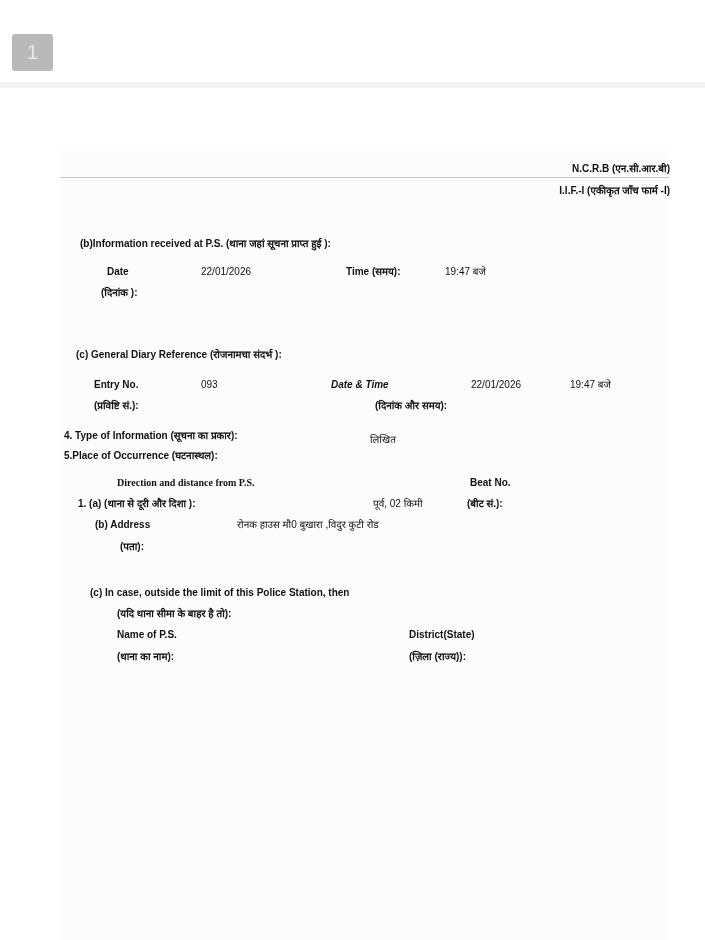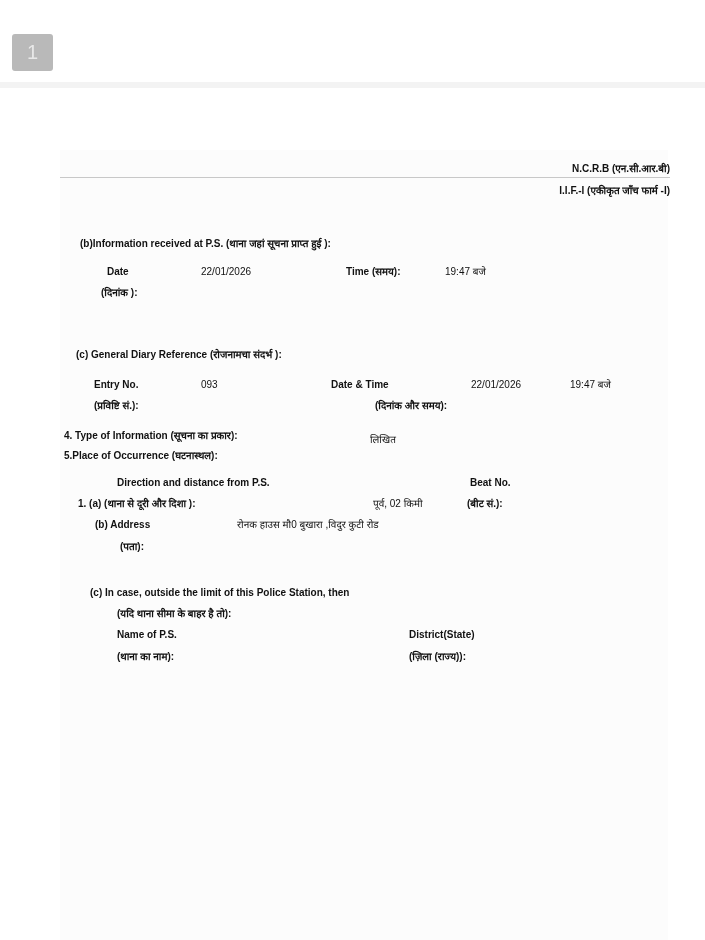--- a/index.html
+++ b/index.html
@@ -36,31 +36,31 @@
 <div class="abs b" style="left:80px; top:235px;">(b)Information received at P.S. (थाना  जहां सूचना प्राप्त हुई ):</div>
 <div class="abs b" style="left:107px; top:263px;">Date</div>
 <div class="abs" style="left:201px; top:263px;">22/01/2026</div>
 <div class="abs b" style="left:346px; top:263px;text-align:right;">Time (समय):</div>
 <div class="abs" style="left:445px; top:263px;">19:47 बजे</div>
 <div class="abs b" style="left:101px; top:284px;">(दिनांक ):</div>
 
 <div class="abs b" style="left:76px; top:346px;">(c) General Diary Reference (रोजनामचा संदर्भ ):</div>
 <div class="abs b" style="left:94px; top:376px;">Entry No.</div>
 <div class="abs" style="left:201px; top:376px;">093</div>
-<div class="abs b" style="left:331px; top:376px;">Date &amp; Time</div>
+<div class="abs b" style="left:331px; top:376px;font-style:italic;">Date &amp; Time</div>
 <div class="abs" style="left:471px; top:376px;">22/01/2026</div>
 <div class="abs" style="left:570px; top:376px;">19:47 बजे</div>
 <div class="abs b" style="left:94px; top:397px;">(प्रविष्टि सं.):</div>
 <div class="abs b" style="left:331px; top:397px;margin-left:44px;">(दिनांक और समय):</div>
 
 <div class="abs b" style="left:64px; top:427px;">4. Type of Information (सूचना का प्रकार):</div>
 <div class="abs" style="left:370px; top:431px;">लिखित</div>
 <div class="abs b" style="left:64px; top:447px;">5.Place of Occurrence (घटनास्थल):</div>
 
-<div class="abs b" style="left:117px; top:474px;">Direction and distance from P.S.</div>
+<div class="abs b" style="left:117px; top:474px;font-family:Liberation Serif, serif;">Direction and distance from P.S.</div>
 <div class="abs b" style="left:470px; top:474px;">Beat No.</div>
 <div class="abs b" style="left:78px; top:495px;">1. (a) (थाना से दूरी और दिशा ):</div>
 <div class="abs" style="left:373px; top:495px;">पूर्व,  02  किमी</div>
 <div class="abs b" style="left:467px; top:495px;">(बीट सं.):</div>
 <div class="abs b" style="left:95px; top:516px;">(b) Address</div>
 <div class="abs" style="left:197px; top:516px;margin-left:40px;">रोनक हाउस मौ0 बुखारा ,विदुर कुटी रोड</div>
 <div class="abs b" style="left:120px; top:538px;">(पता):</div>
 
 <div class="abs b" style="left:90px; top:584px;">(c) In case, outside the limit of this Police Station, then</div>
 <div class="abs b" style="left:117px; top:605px;">(यदि थाना सीमा के बाहर है तो):</div>

